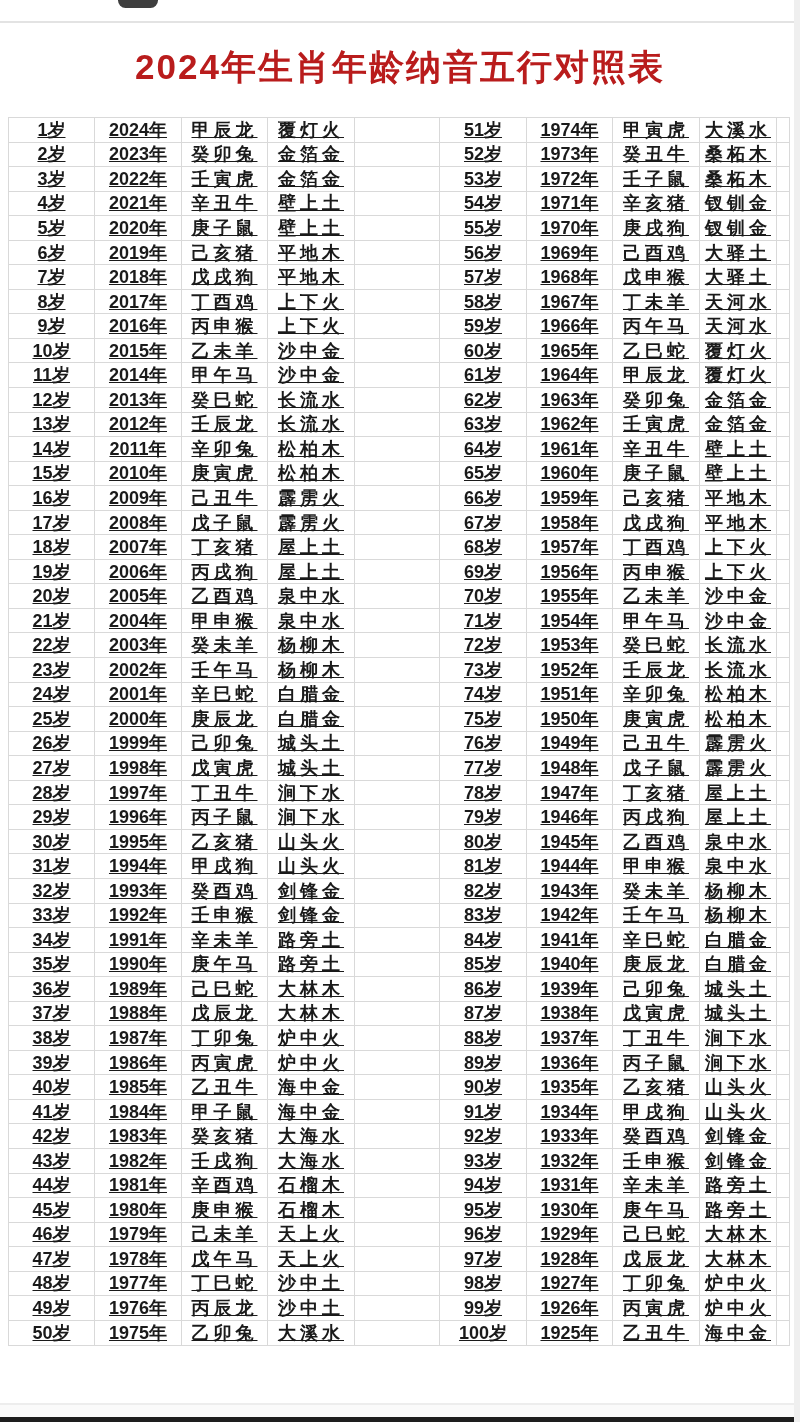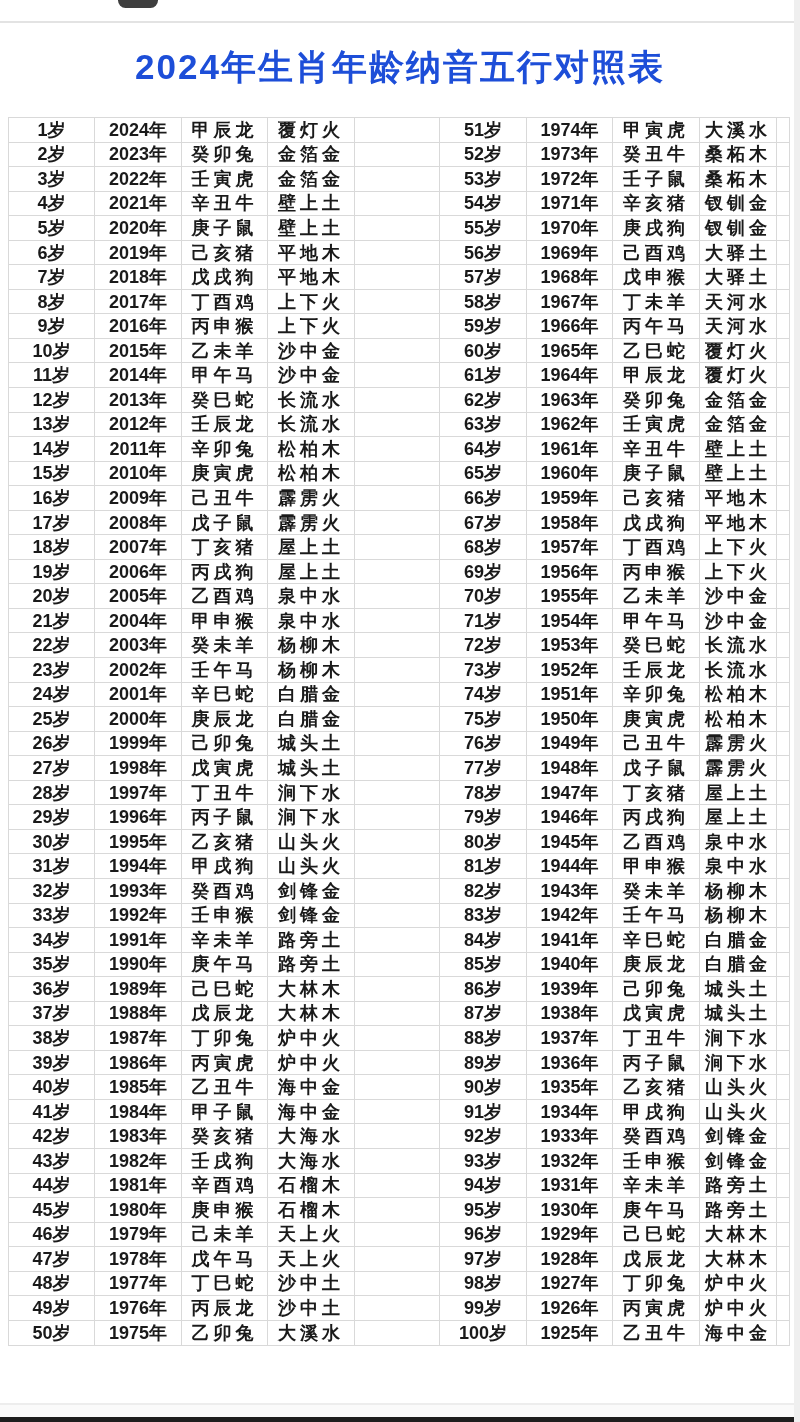--- a/index.html
+++ b/index.html
@@ -9,26 +9,26 @@
   }
   .top-artifact{
     position:absolute;left:118px;top:-7px;width:40px;height:15px;
     background:#3f3f3f;border-radius:8px;
   }
   .top-divider{
     position:absolute;left:0;top:21px;width:800px;height:2px;background:#e3e3e3;
   }
   .page-title{
     position:absolute;left:0;top:40px;width:800px;height:54px;
-    text-align:center;font-size:35px;font-weight:900;letter-spacing:2px;color:#1d4ed8;
+    text-align:center;font-size:35px;font-weight:900;letter-spacing:2px;color:#b91c1c;
     line-height:54px;white-space:nowrap;
   }
   .zodiac-table{
     position:absolute;left:8px;top:117px;width:782px;
-    border:1px solid #d9d9d9;box-sizing:border-box;background:#ffffff;
+    border:1px solid #d9d9d9;box-sizing:border-box;background:#ffffff;text-decoration:underline;
   }
   .row{
     display:grid;
     grid-template-columns:86px 87px 86px 87px 85px 87px 86px 87px 77px 12px;
     height:24.56px;box-sizing:border-box;border-bottom:1px solid #d9d9d9;
   }
   .row:last-child{border-bottom:none;}
   .cell{
     display:flex;align-items:center;justify-content:center;
     box-sizing:border-box;border-right:1px solid #d9d9d9;

